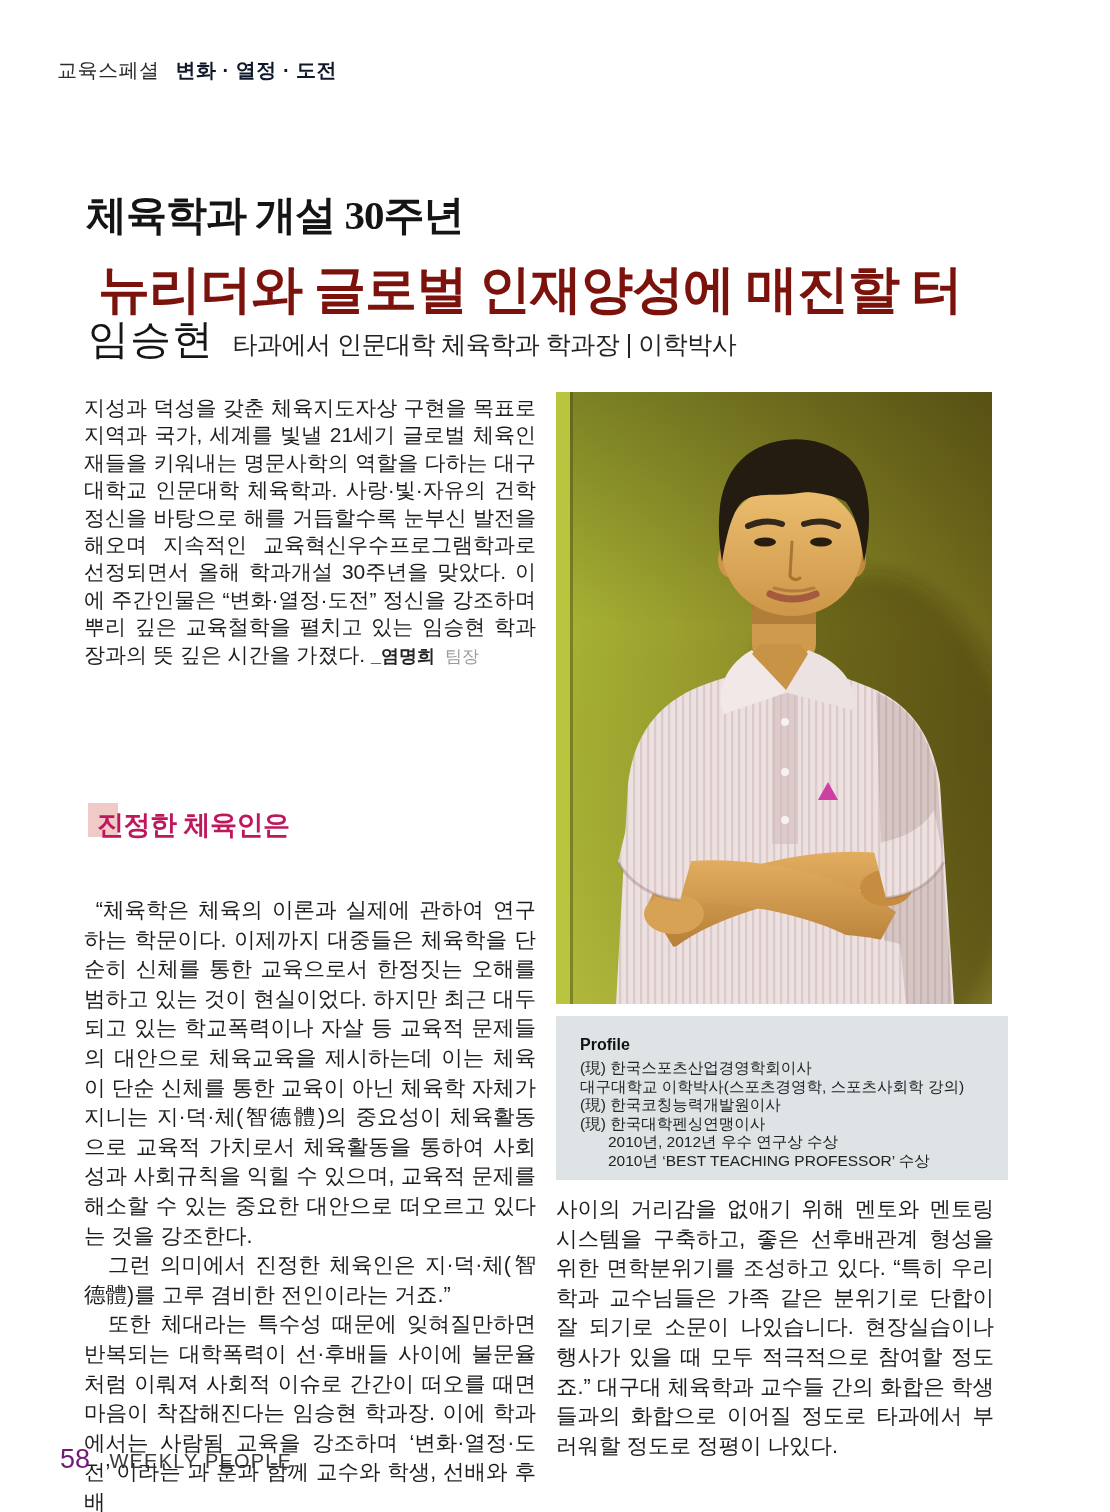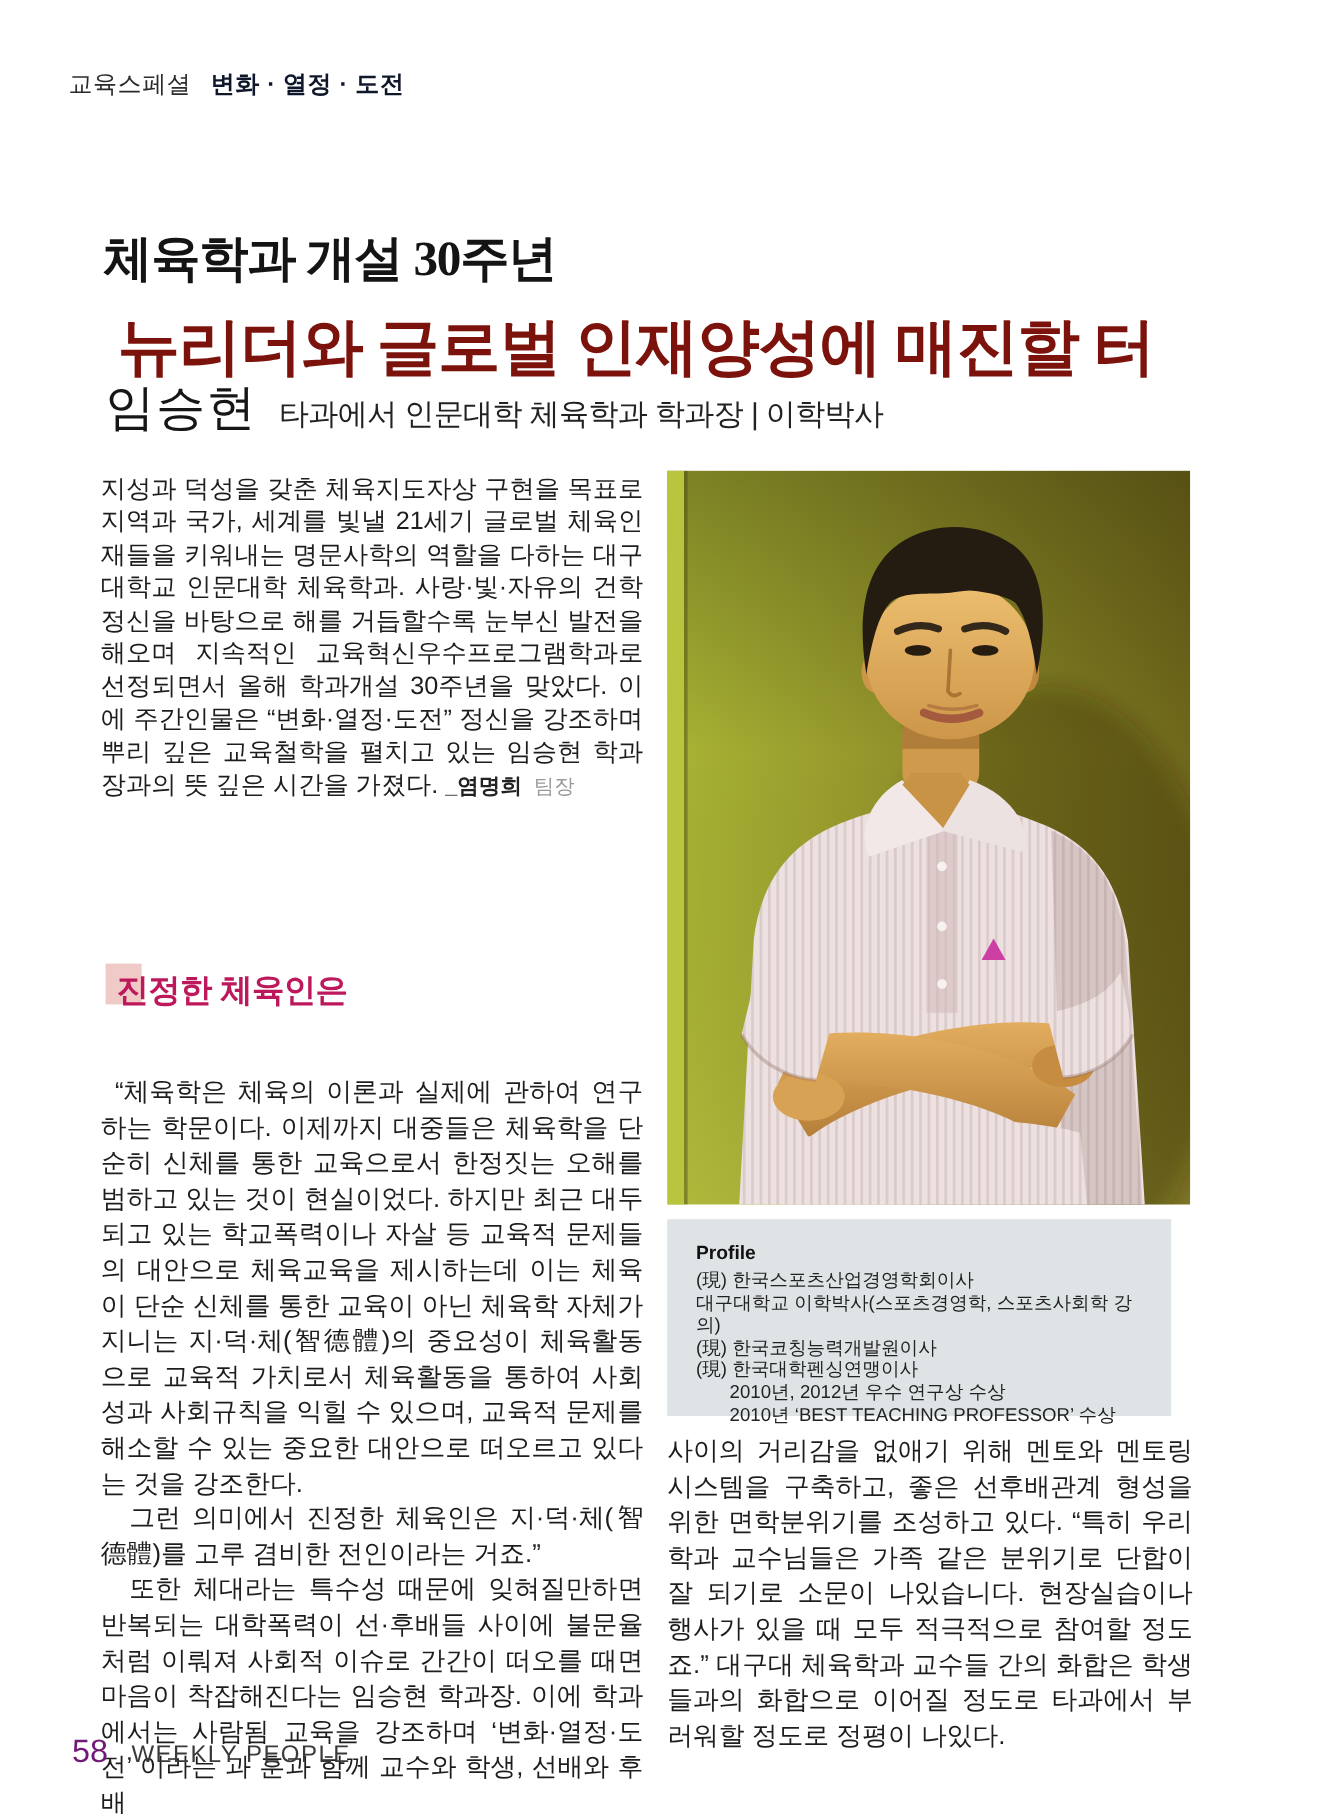--- a/index.html
+++ b/index.html
@@ -56,21 +56,21 @@
     font-size:21.5px;line-height:29.6px;color:#1d1d1d;
     text-align:justify;
   }
   .col p{margin:0;}
   .col p.indent{text-indent:1.1em;}
   .col p.qindent{text-indent:0.55em;}
   .col-left{left:84px;top:896px;width:452px;}
   .col-right{left:556px;top:1195px;width:438px;}
   
   .profile-box{
-    position:absolute;left:556px;top:1016px;width:420px;height:164px;
+    position:absolute;left:556px;top:1016px;width:452px;height:164px;
     background:#dee3e6;box-sizing:border-box;padding:20px 24px 0 24px;
   }
   .profile-title{font-size:16px;font-weight:700;color:#111;margin:0 0 5px 0;}
   .profile-line{font-size:15.5px;line-height:18.6px;color:#222;margin:0;}
   .profile-line.pindent{padding-left:28px;}
   
   .footer{position:absolute;left:60px;top:1444px;white-space:nowrap;}
   .footer .pagenum{font-size:27px;font-weight:500;color:#701a75;}
   .footer .mag{font-size:20px;color:#3a3a3a;margin-left:15px;letter-spacing:1.2px;text-align:center;}
 </style>

